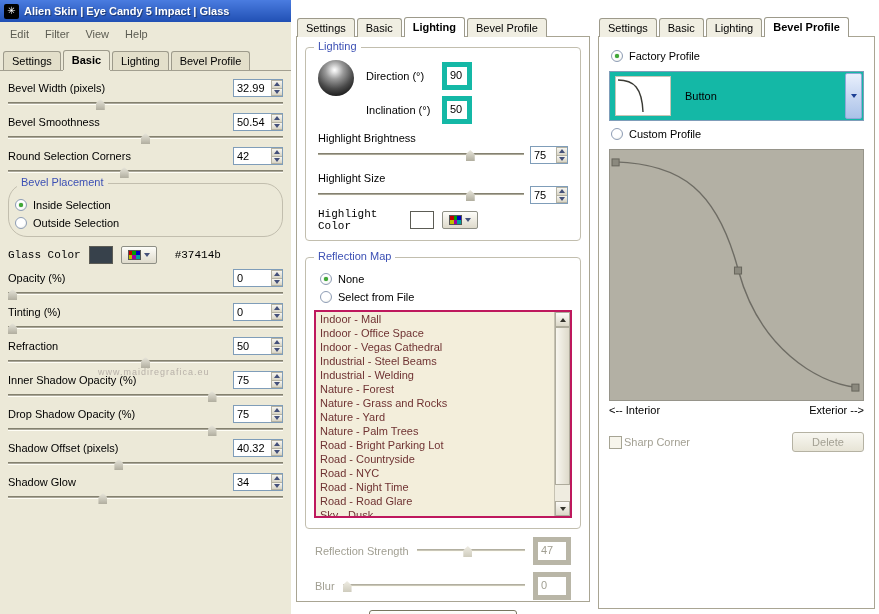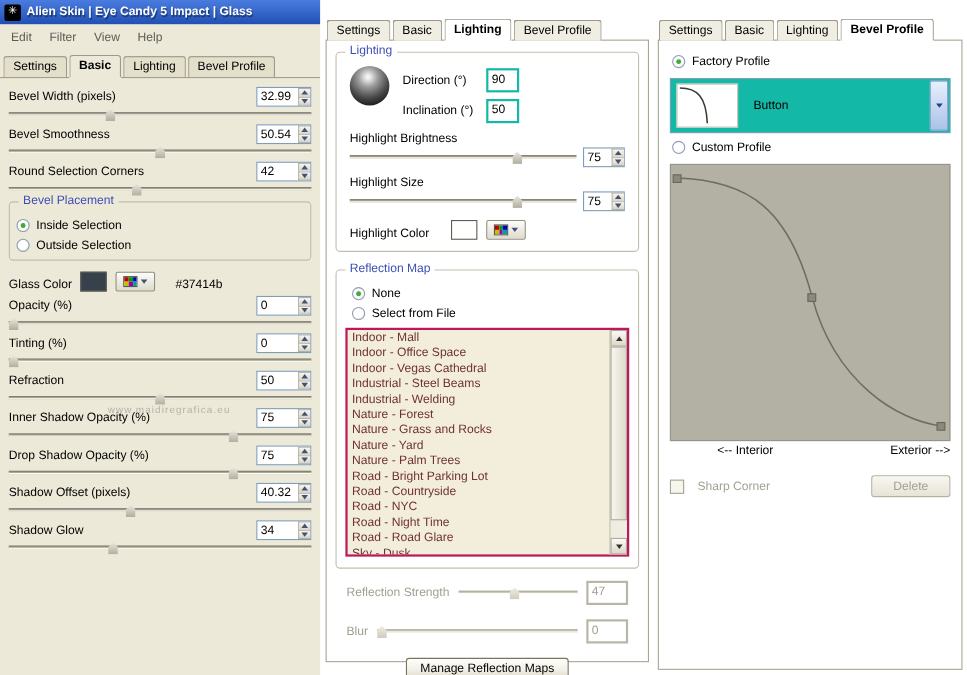--- a/index.html
+++ b/index.html
@@ -81,41 +81,41 @@
     flex:1; display:flex; align-items:center; justify-content:center;
     background:linear-gradient(180deg,#f7f6f1,#d8d4c4); border:1px solid #b5b2a3; border-right:none;
   }
   .spin-b + .spin-b { border-top:none; }
 
   .tri { display:block; width:0; height:0; }
   .tri-up   { border-left:3px solid transparent; border-right:3px solid transparent; border-bottom:4px solid #44507a; }
   .tri-down { border-left:3px solid transparent; border-right:3px solid transparent; border-top:4px solid #44507a; }
 
   .plain-input {
-    display:inline-block; border:2px solid #14b8a6; background:#fff;
+    display:inline-block; border:5px solid #14b8a6; background:#fff;
     height:17px; padding:2px 3px 16px; font-size:11px; width:30px; flex:none;
   }
   .plain-input.dis { color:#a19f92; border-color:#b9b6a7; width:38px; }
 
   
   .radio-row { display:flex; align-items:center; gap:6px; height:18px; padding-left:6px; }
   .radio {
     width:12px; height:12px; border:1px solid #8e9db5; border-radius:50%;
     background:radial-gradient(circle at 38% 32%, #fff 55%, #dfe2da); position:relative; flex:none;
   }
   .radio.on::after {
     content:""; position:absolute; left:3px; top:3px; width:4px; height:4px; border-radius:50%;
     background:var(--radio-dot,#3faa36); box-shadow:0 0 1px #2c7a2a;
   }
   .checkbox { width:13px; height:13px; border:1px solid #a6a494; background:#f7f5ec; display:inline-block; flex:none; }
 
   
   .left-content { position:relative; padding-top:4px; }
-  #left-panel .groupbox { margin:6px 8px 0; height:54px; padding-top:12px; }
-  .color-row { display:flex; align-items:flex-end; gap:8px; margin:8px 8px 0; height:20px; }
+  #left-panel .groupbox { margin:6px 8px 0; height:54px; padding-top:12px;border-radius:19px; }
+  .color-row { display:flex; align-items:center; gap:8px; margin:8px 8px 0; height:20px;font-family:Liberation Mono, monospace; }
   .swatch { width:24px; height:18px; border:1px solid #5c5c55; background:#fff; flex:none; }
   .palette-btn {
     width:36px; height:18px; border:1px solid #8e8f85; border-radius:2px;
     background:linear-gradient(180deg,#fdfdf9,#dedacb);
     display:flex; align-items:center; justify-content:center; gap:3px; flex:none;
   }
   .palette-grid {
     width:13px; height:10px; display:grid; grid-template-columns:repeat(3,1fr); grid-template-rows:repeat(2,1fr);
     border:1px solid #555; background:#fff;
   }
@@ -179,23 +179,23 @@
   .curve-thumb svg { width:100%; height:100%; display:block; }
   .combo-arrow {
     position:absolute; top:1px; bottom:1px; right:1px; width:17px; border-radius:2px;
     background:linear-gradient(180deg,#e9f0fc,#c9d8f2 50%,#aac2e8); border:1px solid #8fa8d8;
     display:flex; align-items:center; justify-content:center;
   }
   .combo-arrow .tri-down { border-top-color:#1c3f94; }
   .custom-row { margin-top:14px; }
   .curve-panel { margin-top:6px; height:252px; background:#b3b0a4; border:1px solid #96948a; position:relative; }
   .curve-panel svg { position:absolute; inset:0; width:100%; height:100%; }
-  .axis-labels { display:flex; justify-content:space-between; margin-top:3px;margin-left:43px; }
+  .axis-labels { display:flex; justify-content:space-between; margin-top:3px; }
   .bottom-row { display:flex; justify-content:space-between; align-items:center; margin-top:16px; }
-  .sharp-wrap { display:flex; align-items:center; gap:12px; color:#a3a093; }
+  .sharp-wrap { display:flex; align-items:center; gap:2px; color:#a3a093; }
   .delete-btn {
     width:72px; height:20px; border:1px solid #b5b2a3; border-radius:3px; font-family:inherit;
     background:linear-gradient(180deg,#f8f7f1,#e7e4d6); color:#a3a093; font-size:11px;
   }
 </style>
 </head>
 <body>
 
 <div class="stage">
 

